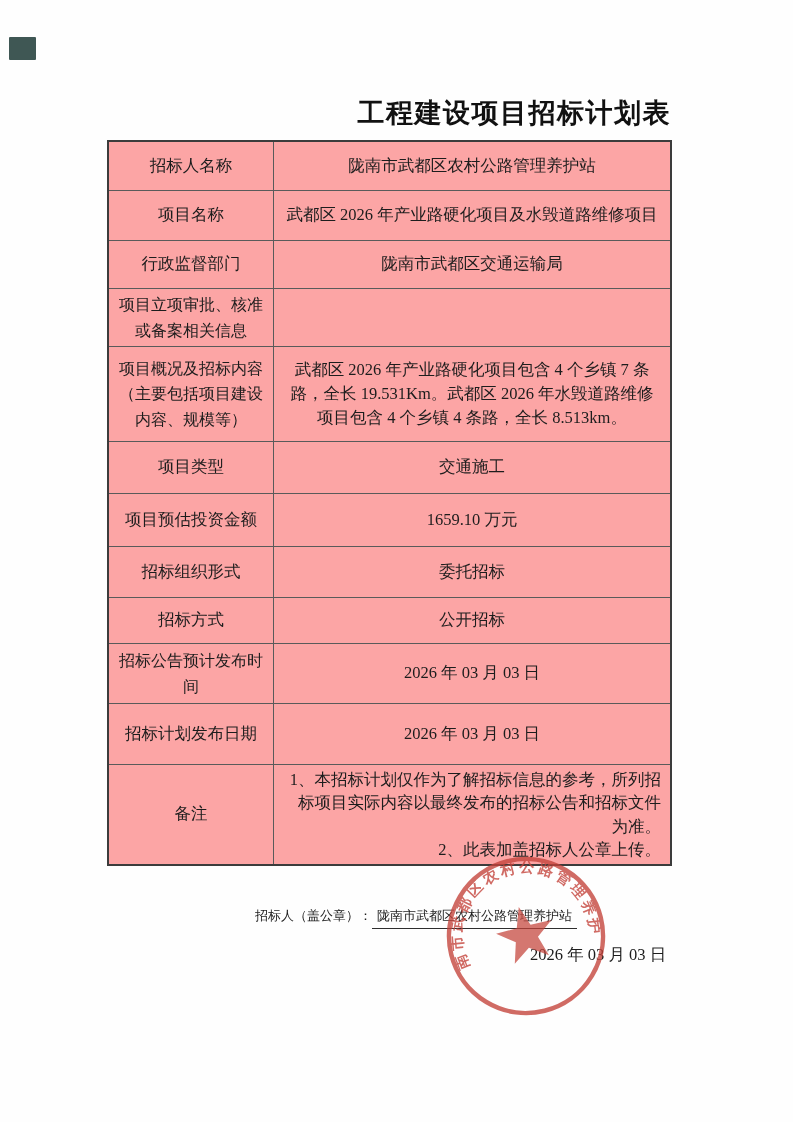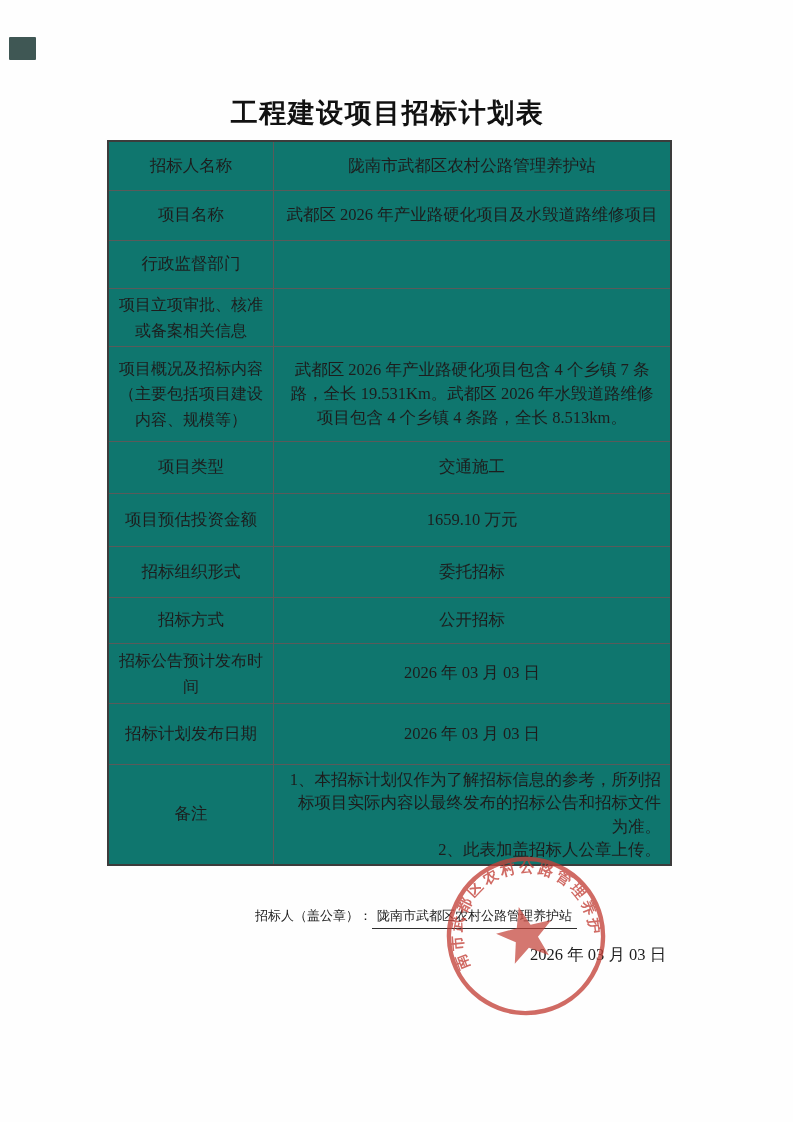--- a/index.html
+++ b/index.html
@@ -9,27 +9,27 @@
     font-family:"Liberation Serif","DejaVu Serif",serif;
     color:#1d1d1d;
   }
   .page{position:absolute;inset:0;background:#fefefe;}
   .scan-artifact{
     position:absolute;left:9px;top:37px;width:27px;height:23px;
     background:#24403c;opacity:.88;border-radius:1px;
   }
   .doc-title{
     position:absolute;left:104px;top:95px;width:567px;
-    text-align:center;font-size:27px;font-weight:700;
+    text-align:right;font-size:27px;font-weight:700;
     letter-spacing:1.5px;color:#111;
   }
   .doc-table{
     position:absolute;left:107px;top:140px;width:565px;
     border:2px solid #3c3c3c;box-sizing:border-box;
-    background:#0f766e;
+    background:#fca5a5;
   }
   .tr{display:flex;box-sizing:border-box;}
   .tr + .tr{border-top:1px solid #5a5a5a;}
   .td{box-sizing:border-box;display:flex;align-items:center;justify-content:center;}
   .td.label{
     width:165px;flex:0 0 165px;border-right:1px solid #5a5a5a;
     padding:2px 4px;text-align:center;font-size:16.5px;line-height:1.5;
   }
   .td.value{
     flex:1;padding:2px 9px;text-align:center;font-size:16.5px;line-height:1.5;
@@ -75,20 +75,21 @@
     <div class="tr r1">
       <div class="td label">招标人名称</div>
       <div class="td value">陇南市武都区农村公路管理养护站</div>
     </div>
     <div class="tr r2">
       <div class="td label">项目名称</div>
       <div class="td value">武都区 2026 年产业路硬化项目及水毁道路维修项目</div>
     </div>
     <div class="tr r3">
       <div class="td label">行政监督部门</div>
+      <div class="td value">陇南市武都区交通运输局</div>
     </div>
     <div class="tr r4">
       <div class="td label">项目立项审批、核准或备案相关信息</div>
     </div>
     <div class="tr r5">
       <div class="td label">项目概况及招标内容（主要包括项目建设内容、规模等）</div>
       <div class="td value">武都区 2026 年产业路硬化项目包含 4 个乡镇 7 条路，全长 19.531Km。武都区 2026 年水毁道路维修项目包含 4 个乡镇 4 条路，全长 8.513km。</div>
     </div>
     <div class="tr r6">
       <div class="td label">项目类型</div>

